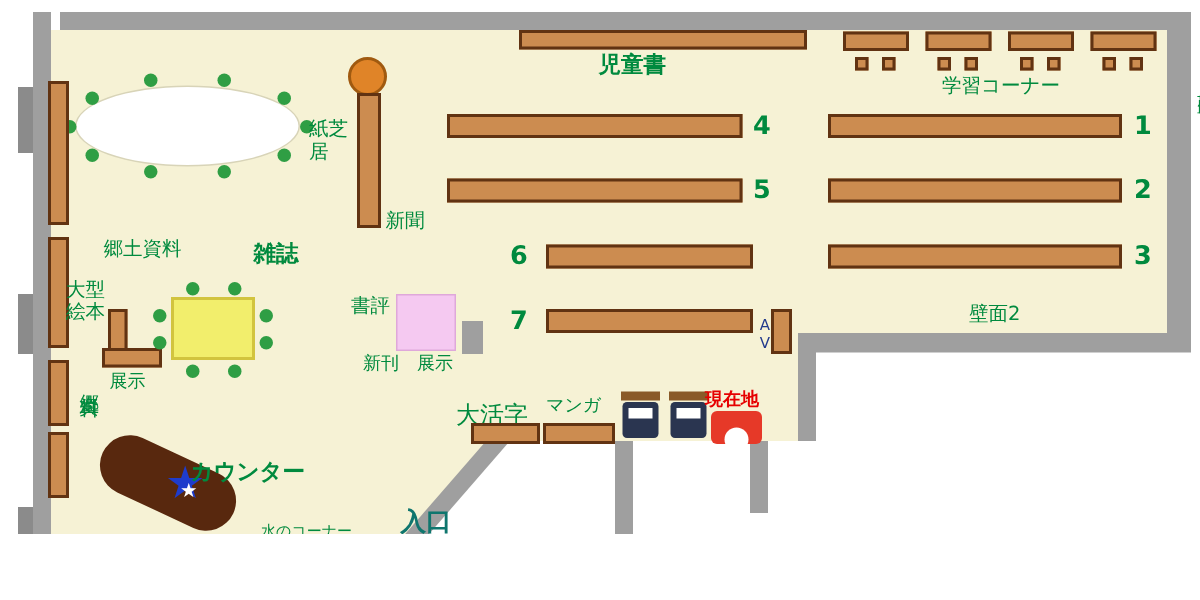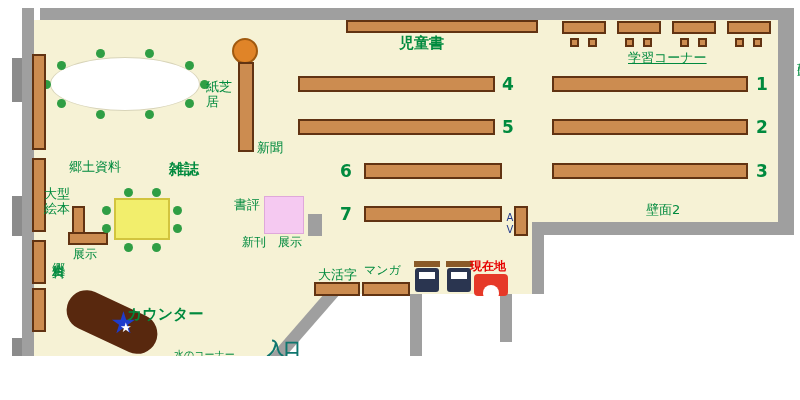--- a/index.html
+++ b/index.html
@@ -76,21 +76,21 @@
   <div class="deskg" style="left:660px;top:21px;">
     <div class="dtop"></div>
     <div class="ch" style="left:8px;"></div>
     <div class="ch" style="left:26px;"></div>
   </div>
   <div class="deskg" style="left:715px;top:21px;">
     <div class="dtop"></div>
     <div class="ch" style="left:8px;"></div>
     <div class="ch" style="left:26px;"></div>
   </div>
-  <div class="lbl" style="left:616px;top:51px;text-decoration:underline;">学習コーナー</div>
+  <div class="lbl" style="left:616px;top:51px;">学習コーナー</div>
 
   <div class="shelf" style="left:540px;top:76px;width:196px;height:16px;"></div>
   <div class="num" style="left:744px;top:74px;">1</div>
   <div class="shelf" style="left:540px;top:119px;width:196px;height:16px;"></div>
   <div class="num" style="left:744px;top:117px;">2</div>
   <div class="shelf" style="left:540px;top:163px;width:196px;height:16px;"></div>
   <div class="num" style="left:744px;top:161px;">3</div>
 
   <div class="shelf" style="left:286px;top:76px;width:197px;height:16px;"></div>
   <div class="num" style="left:490px;top:74px;">4</div>
@@ -146,21 +146,21 @@
   <div class="dot" style="left:161px;top:224px;"></div>
 
   <div class="lbl" style="left:222px;top:198px;">書評</div>
   <div class="pink"></div>
   <div class="lbl" style="left:230px;top:236px;font-size:12px;">新刊</div>
   <div class="lbl" style="left:266px;top:236px;font-size:12px;">展示</div>
 
   <div class="shelf" style="left:502px;top:206px;width:14px;height:30px;"></div>
   <div class="lbl vert" style="left:492px;top:212px;font-size:10px;color:#223a8c;">AV</div>
 
-  <div class="lbl" style="left:306px;top:268px;font-size:13px;">大活字</div>
+  <div class="lbl" style="left:292px;top:268px;font-size:16px;">大活字</div>
   <div class="shelf" style="left:302px;top:282px;width:46px;height:14px;"></div>
   <div class="lbl" style="left:352px;top:264px;font-size:12px;text-align:right;">マンガ</div>
   <div class="shelf" style="left:350px;top:282px;width:48px;height:14px;"></div>
 
   <div class="opac" style="left:402px;top:261px;">
     <div class="cap"></div>
     <div class="body"></div>
     <div class="scr"></div>
   </div>
   <div class="opac" style="left:434px;top:261px;">

